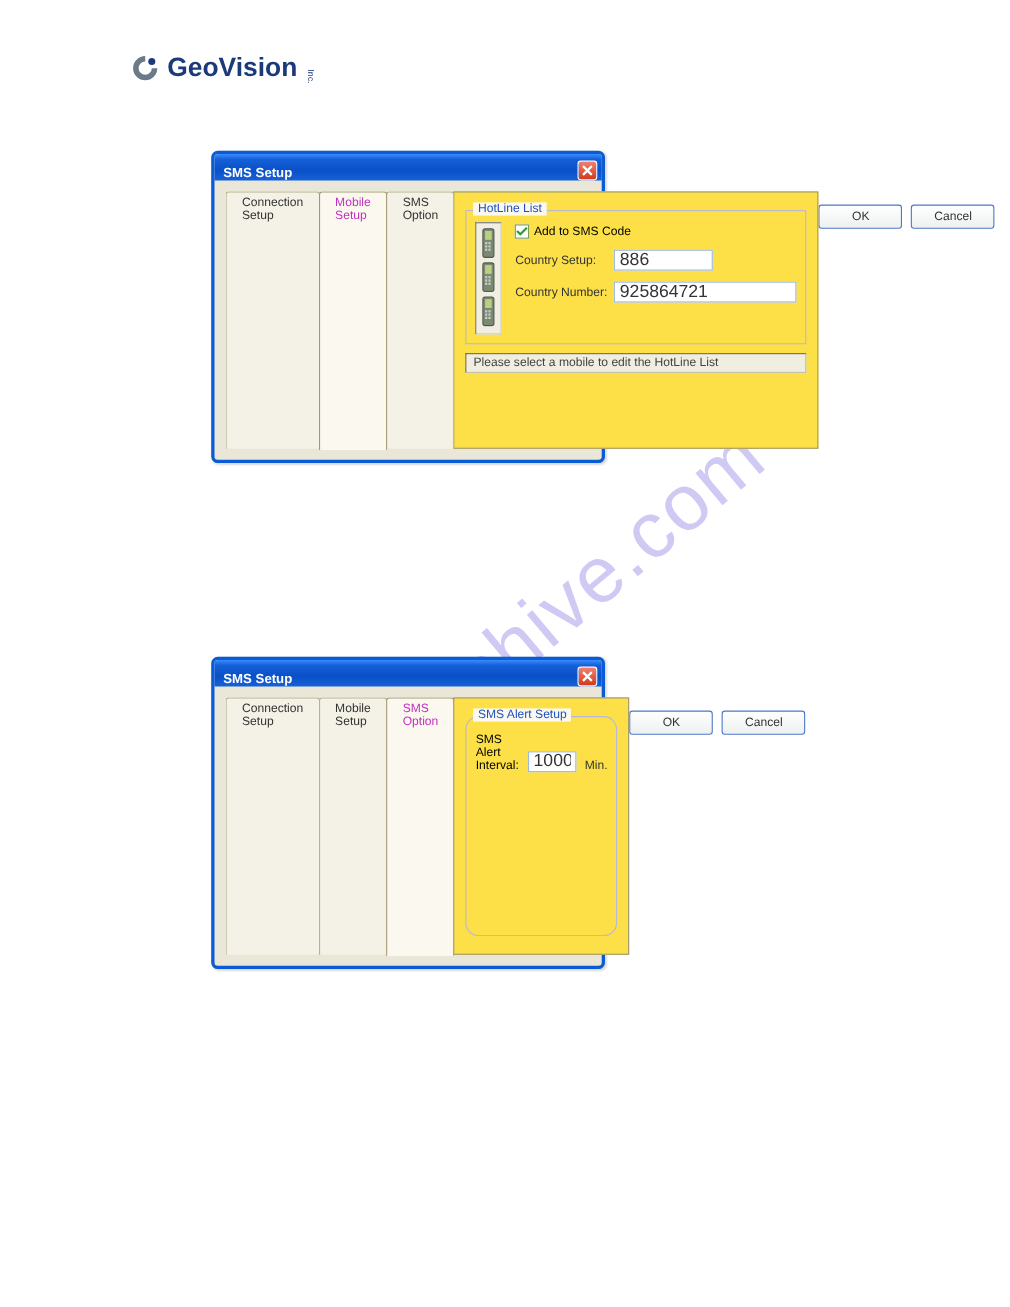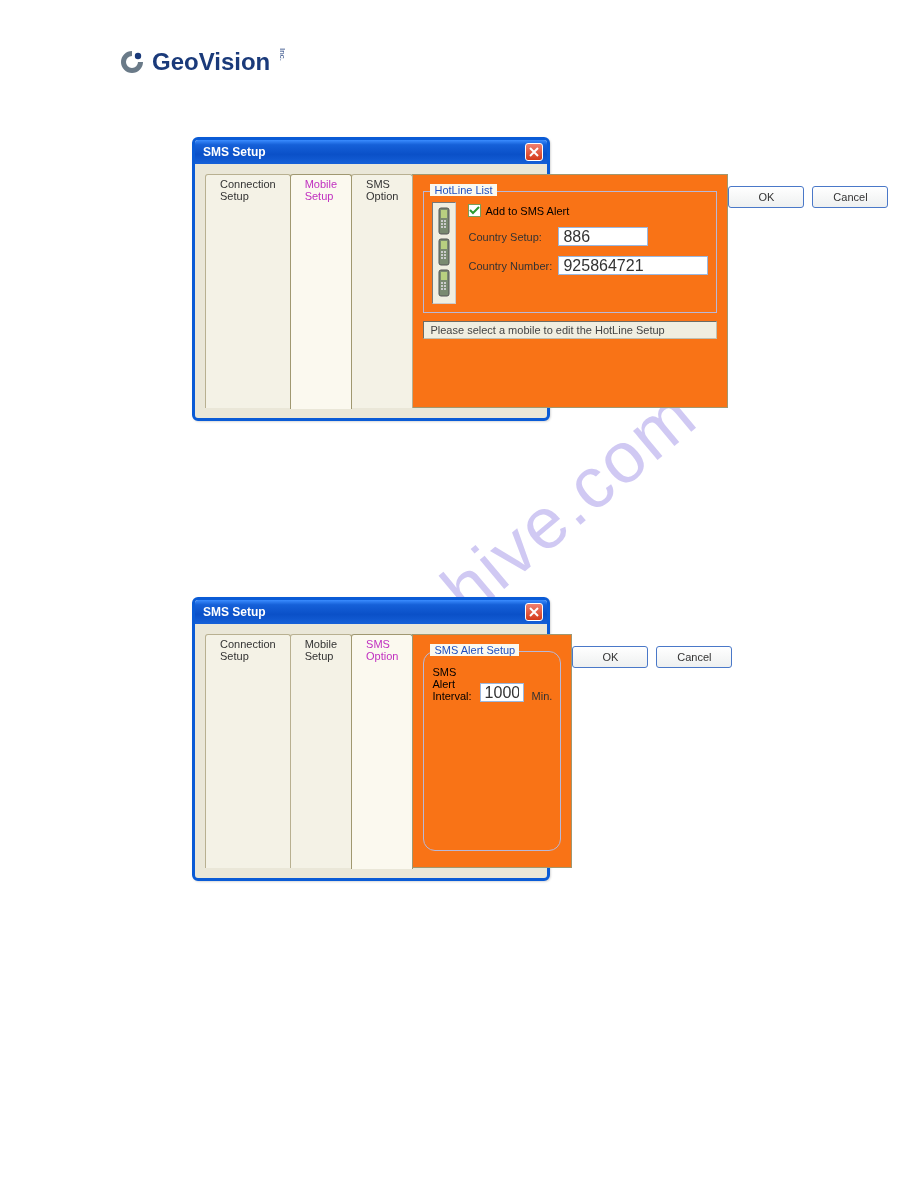--- a/index.html
+++ b/index.html
@@ -22,21 +22,21 @@
     color: rgba(120, 100, 220, 0.35);
     pointer-events: none;
     white-space: nowrap;
     letter-spacing: 2px;
   }
   .logo {
     position: absolute;
     top: 48px;
     left: 118px;
     display: flex;
-    align-items: flex-start;
+    align-items: flex-end;
     gap: 6px;
   }
   .logo-mark { width: 28px; height: 28px; position: relative; }
   .logo-text {
     font-size: 24px;
     font-weight: bold;
     color: #1a3a7a;
     font-family: Arial, sans-serif;
   }
   .logo-text .geo { color: #1a3a7a; }
@@ -53,21 +53,21 @@
   }
   .dialog-1 { top: 137px; left: 192px; height: 284px; }
   .dialog-2 { top: 597px; left: 192px; height: 284px; }
 
   .title-bar {
     height: 24px;
     background: linear-gradient(to bottom, #3a8cff 0%, #1560d8 20%, #0a50c8 60%, #1560d8 100%);
     border-top-left-radius: 3px;
     border-top-right-radius: 3px;
     display: flex;
-    align-items: center;
+    align-items: flex-end;
     padding: 0 4px 0 8px;
     position: relative;
     gap: 43px;
   }
   .title-text { color: #fff; font-weight: bold; font-size: 12px; flex: 1; }
   .close-btn {
     width: 18px; height: 18px;
     background: linear-gradient(to bottom, #f08070, #d43a1a);
     border: 1px solid #fff;
     border-radius: 3px;
@@ -100,21 +100,21 @@
   .tab.active {
     background: #fbf9ef;
     color: #c030c0;
     z-index: 3;
     padding-bottom: 4px;
     margin-bottom: -1px;
     border-color: #a09870;
   }
   .tab-panel {
     border: 1px solid #a09870;
-    background: #f97316;
+    background: #fde047;
     flex: 1;
     padding: 10px;
     position: relative;
     z-index: 1;
   }
 
   .group-box {
     border: 1px solid #b8b8d8;
     padding: 10px 8px 8px 8px;
     position: relative;
@@ -158,21 +158,21 @@
   .text-input {
     border: 1px solid #9ab8e0;
     background: #fff;
     height: 19px;
     padding: 0 4px;
     font-family: inherit;
     font-size: 16px;
     color: #333;
   }
   .w-short { width: 90px; }
-  .w-long { width: 150px; }
+  .w-long { width: 166px; }
   .w-tiny { width: 44px; text-align: center; }
 
   .status-box {
     border: 1px inset #c0c0b0;
     background: #f0eee0;
     padding: 2px 6px;
     margin-top: 8px;
     font-size: 11px;
     color: #444;
     height: 18px;
@@ -276,34 +276,34 @@
                 </svg>
             </span>
           </div>
           <div class="fields-col">
             <div class="row">
               <span class="checkbox">
                 <svg viewBox="0 0 11 11">
                     <path d="M1 5 L4 8 L10 2" stroke="#2a9a30" stroke-width="2" fill="none"></path>
                   </svg>
               </span>
-              <span>Add to SMS Alert</span>
+              <span>Add to SMS Code</span>
             </div>
             <div class="row">
               <span class="field-label">Country Setup:</span>
               <input class="text-input w-short" value="886" style="">
             </div>
             <div class="row">
               <span class="field-label">Country Number:</span>
               <input class="text-input w-long" value="925864721" style="">
             </div>
           </div>
         </div>
       </div>
-      <div class="status-box">Please select a mobile to edit the HotLine Setup</div>
+      <div class="status-box">Please select a mobile to edit the HotLine List</div>
     </div>
     <div class="button-row">
       <div class="btn">OK</div>
       <div class="btn">Cancel</div>
     </div>
   </div>
 </div>
 
 <div class="dialog dialog-2">
   <div class="title-bar">

